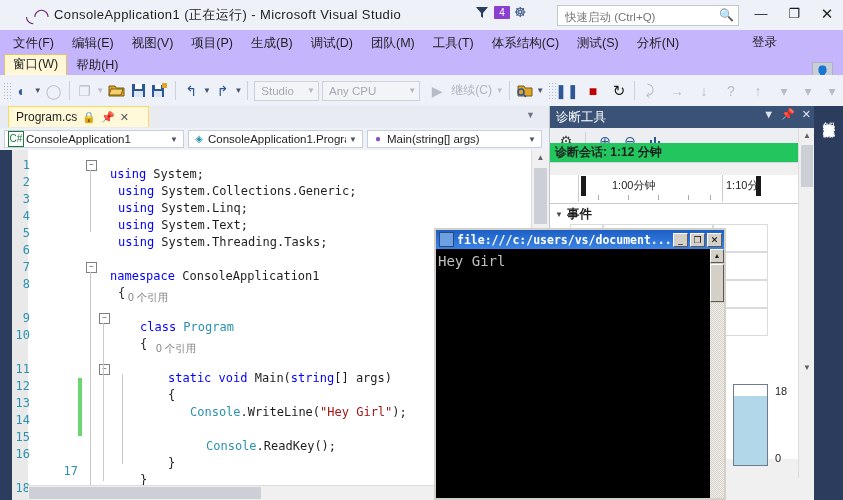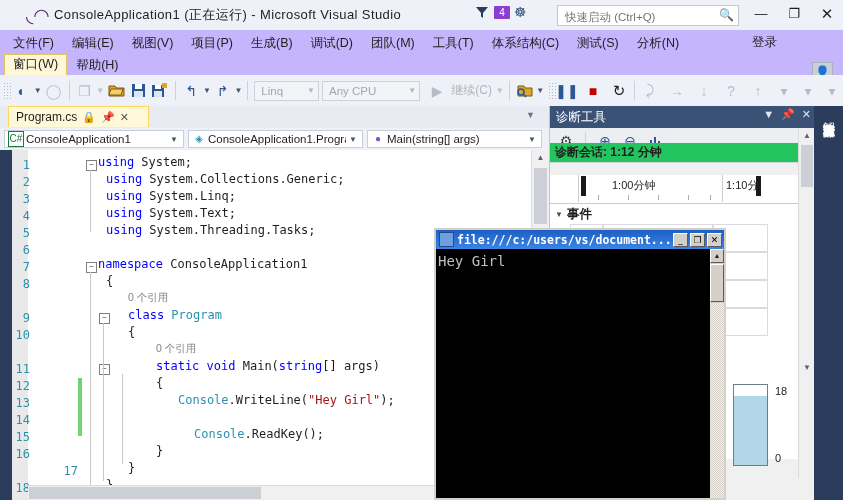--- a/index.html
+++ b/index.html
@@ -74,21 +74,21 @@
              padding:0 2px 0 3px;box-sizing:border-box;}
   .nav-combo .nicon{width:14px;height:14px;font-size:10px;text-align:center;line-height:14px;}
   .nav-combo .ntext{flex:1;font-size:11.5px;color:#1e1e1e;white-space:nowrap;overflow:hidden;padding-left:2px;}
   .nav-combo .ncar{font-size:8px;color:#4a5362;padding:0 3px;}
 
   
   .code-area{position:absolute;left:0;top:44px;width:549px;height:350px;background:#fff;}
   .ind-margin{position:absolute;left:0;top:0;width:12px;height:350px;background:#2c3c5c;}
   .glyph-margin{position:absolute;left:12px;top:0;width:16px;height:350px;background:#e9e9e9;}
   .code-scroll{position:absolute;left:28px;top:0;width:500px;height:336px;overflow:hidden;}
-  pre.code{margin:0;padding:2px 0 0 0;font-family:"DejaVu Sans Mono","Liberation Mono",monospace;
+  pre.code{margin:12px;padding:2px 0 0 0;font-family:"DejaVu Sans Mono","Liberation Mono",monospace;
            font-size:12px;line-height:16.8px;white-space:pre;color:#1e1e1e;}
   .ln{position:absolute;left:0;width:30px;text-align:right;color:#2b91af;
       font-family:"DejaVu Sans Mono",monospace;font-size:12px;}
   .kw{color:#0000ff;} .tp{color:#2b91af;} .str{color:#a31515;}
   .ref{color:#808080;font-size:10.5px;}
   .fold{position:absolute;width:9px;height:9px;border:1px solid #808080;background:#fff;
         color:#404040;font-size:8px;line-height:7px;text-align:center;}
   .vline{position:absolute;width:1px;background:#c8c8c8;}
   .chgbar{position:absolute;left:78px;width:4px;background:#6ed66e;}
   .vscroll{position:absolute;right:0;top:0;width:17px;height:336px;background:#f0f0f0;border-left:1px solid #dcdcdc;}
@@ -246,21 +246,21 @@
         </svg>
     </div>
     <div class="sep"></div>
     <div class="tbtn">↰</div>
     <div class="caret">▼</div>
     <div class="tbtn">↱</div>
     <div class="caret">▼</div>
     <div class="sep"></div>
 
     <div class="combo" style="width:72px;margin-left:2px;">
-      <span class="cv">Linq</span>
+      <span class="cv">Studio</span>
       <span class="cc">▼</span>
     </div>
     <div class="combo" style="width:110px;margin-left:3px;">
       <span class="cv">Any CPU</span>
       <span class="cc">▼</span>
     </div>
 
     <div class="tbtn dis" style="margin-left:6px;">▶</div>
     <span class="tlabel">继续(C)</span>
     <div class="caret dis">▼</div>

